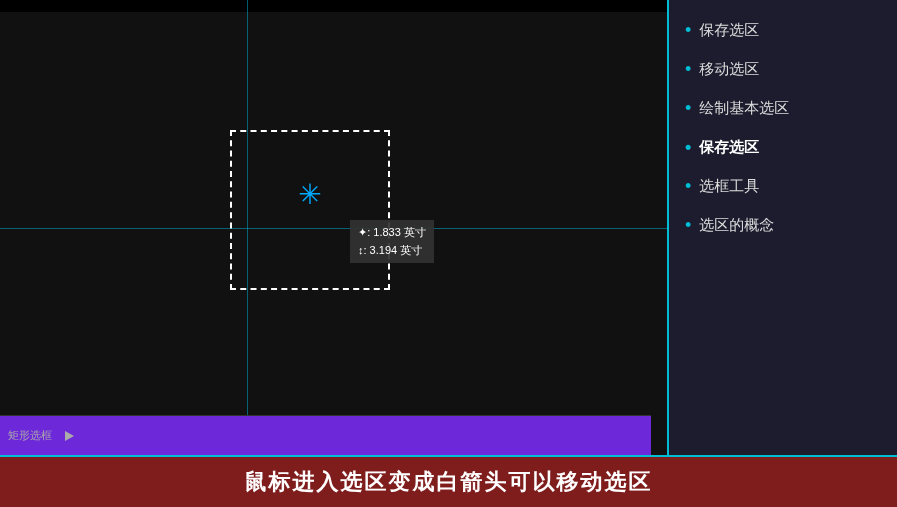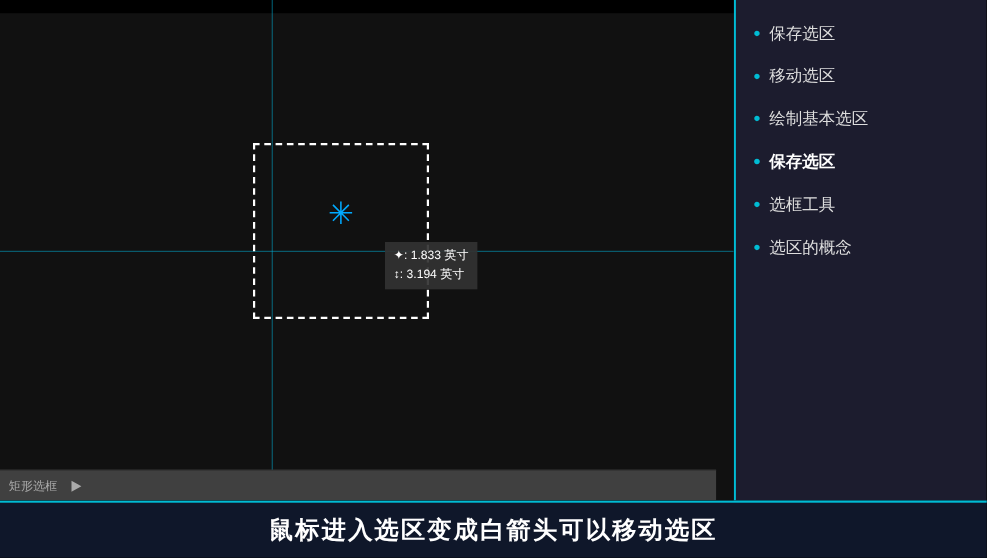--- a/index.html
+++ b/index.html
@@ -80,22 +80,22 @@
       line-height: 1.6;
       white-space: nowrap;
     }
 
     
     .video-bottom-bar {
       position: absolute;
       bottom: 0;
       left: 0;
       right: 16px;
-      height: 28px;
-      background: #404040;
+      height: 40px;
+      background: #6d28d9;
       display: flex;
       align-items: center;
       padding: 0 8px;
       border-top: 1px solid #333;
     }
     .video-bottom-bar .bar-text {
       color: #aaa;
       font-size: 11px;
     }
     .play-btn {
@@ -143,21 +143,21 @@
       color: #00bcd4;
       font-size: 18px;
     }
     .sidebar-item.active .bullet {
       color: #00bcd4;
     }
 
     
     .subtitle-bar {
       height: 52px;
-      background: #0f172a;
+      background: #7f1d1d;
       display: flex;
       align-items: center;
       justify-content: center;
       border-top: 2px solid #00bcd4;
     }
     .subtitle-text {
       color: #fff;
       font-size: 22px;
       font-weight: bold;
       letter-spacing: 2px;

